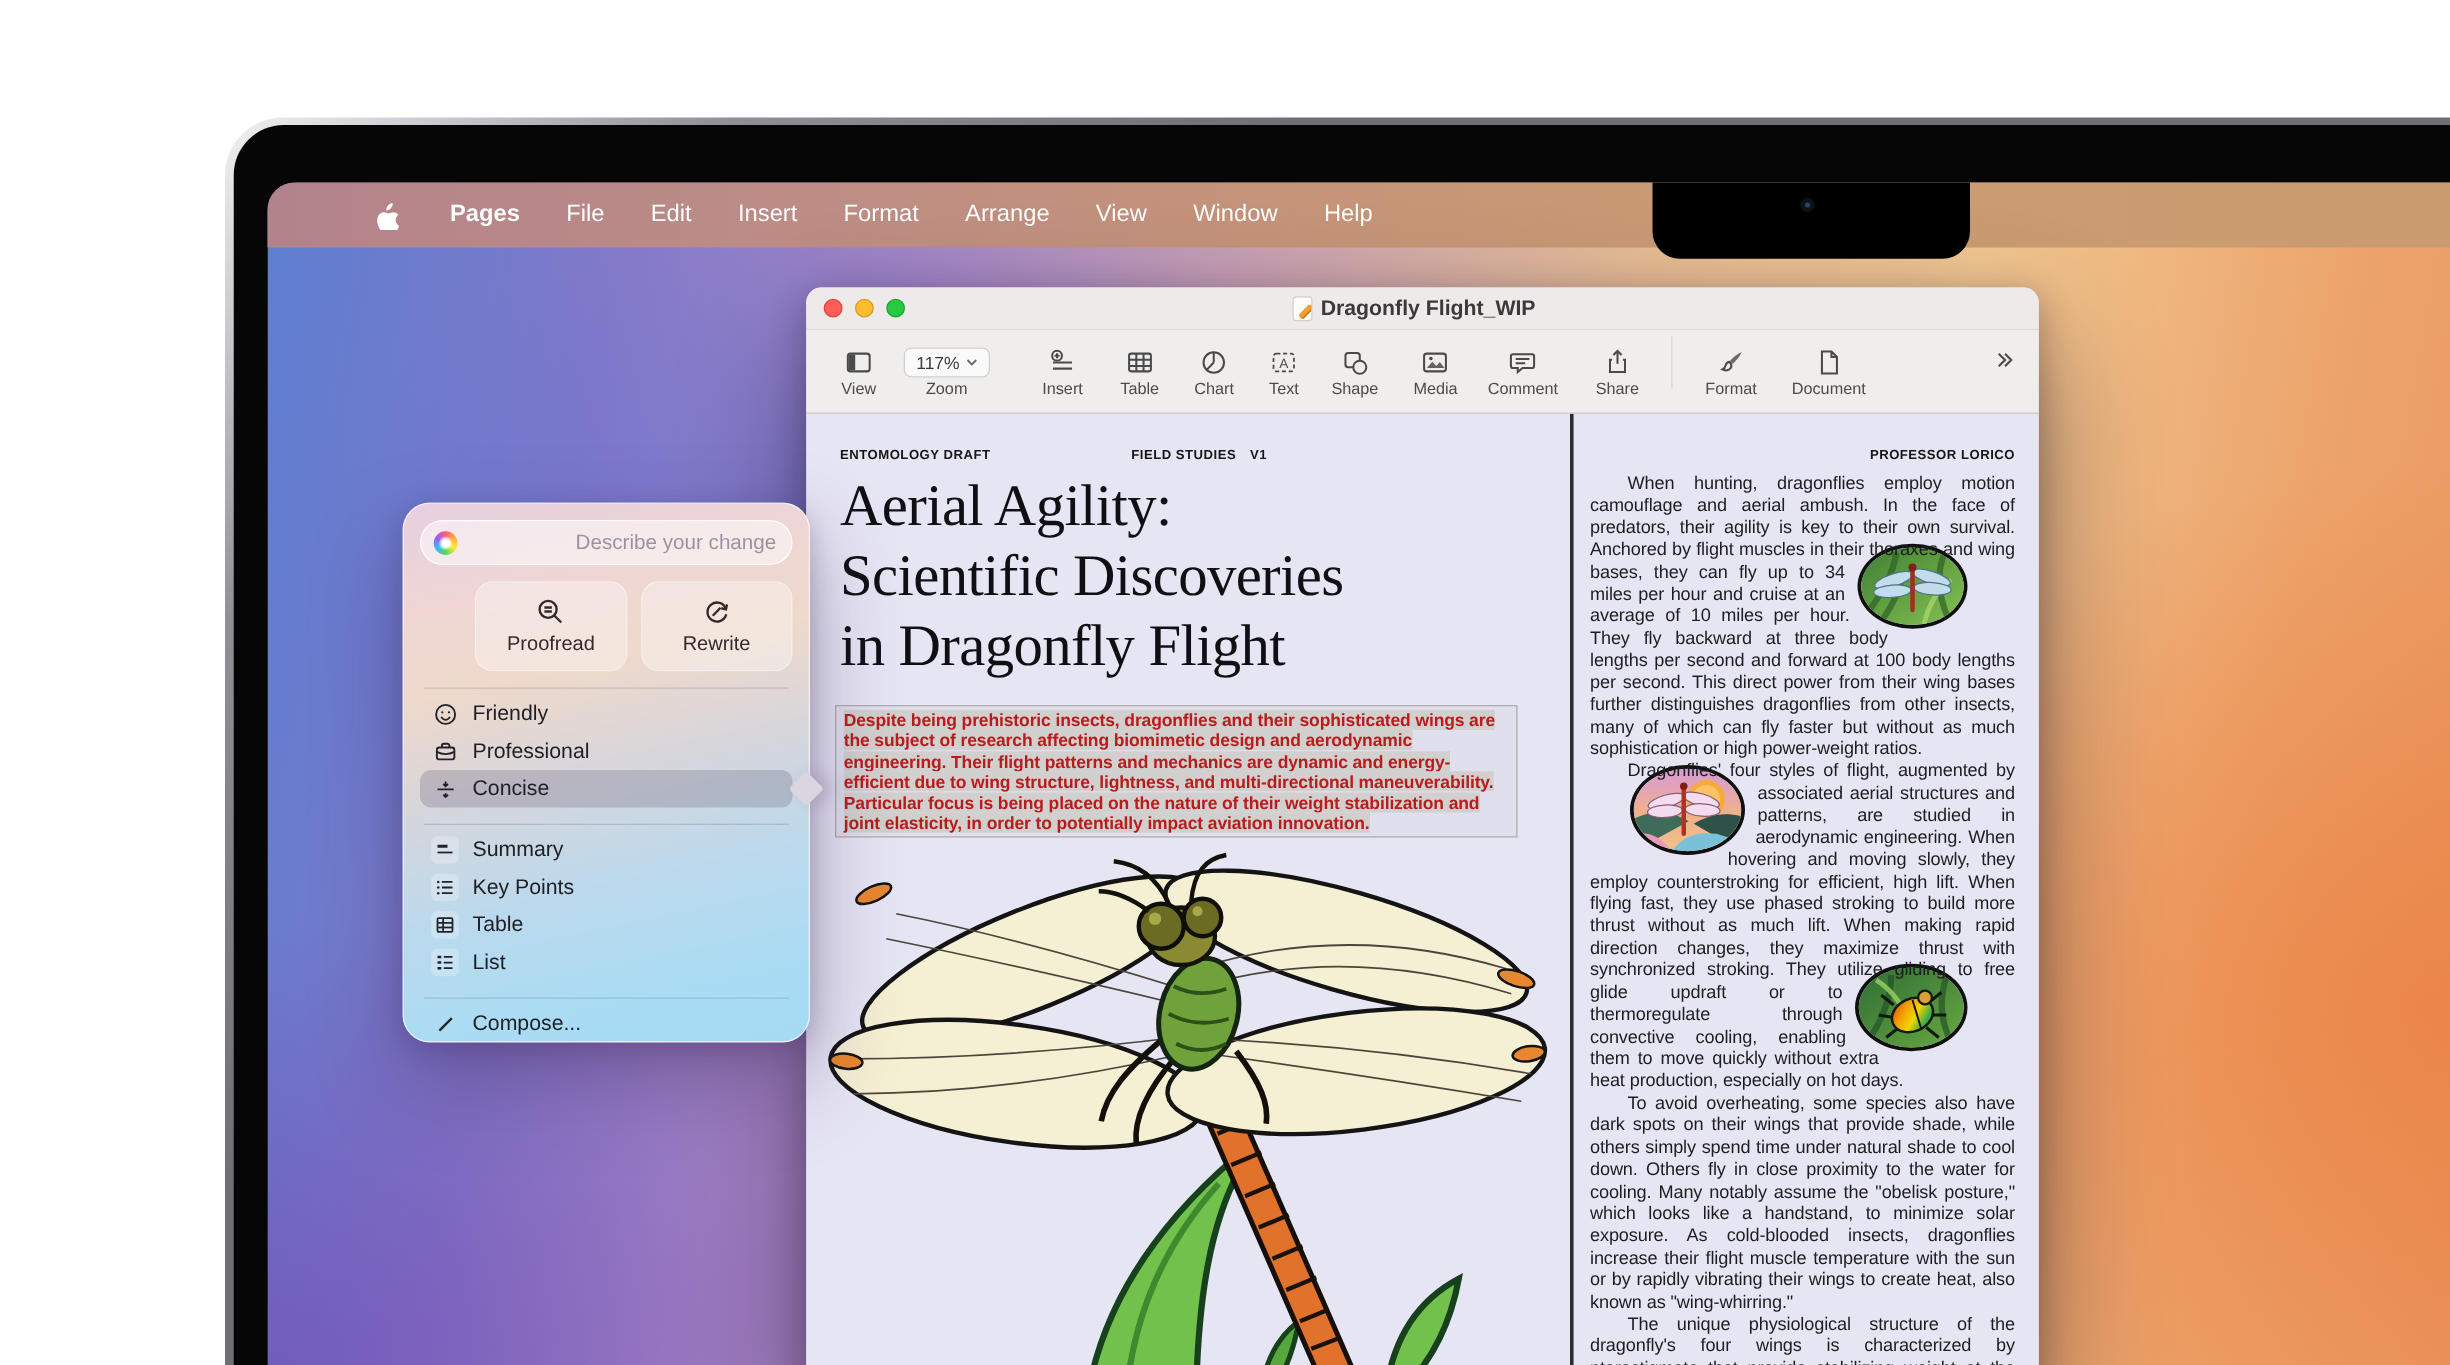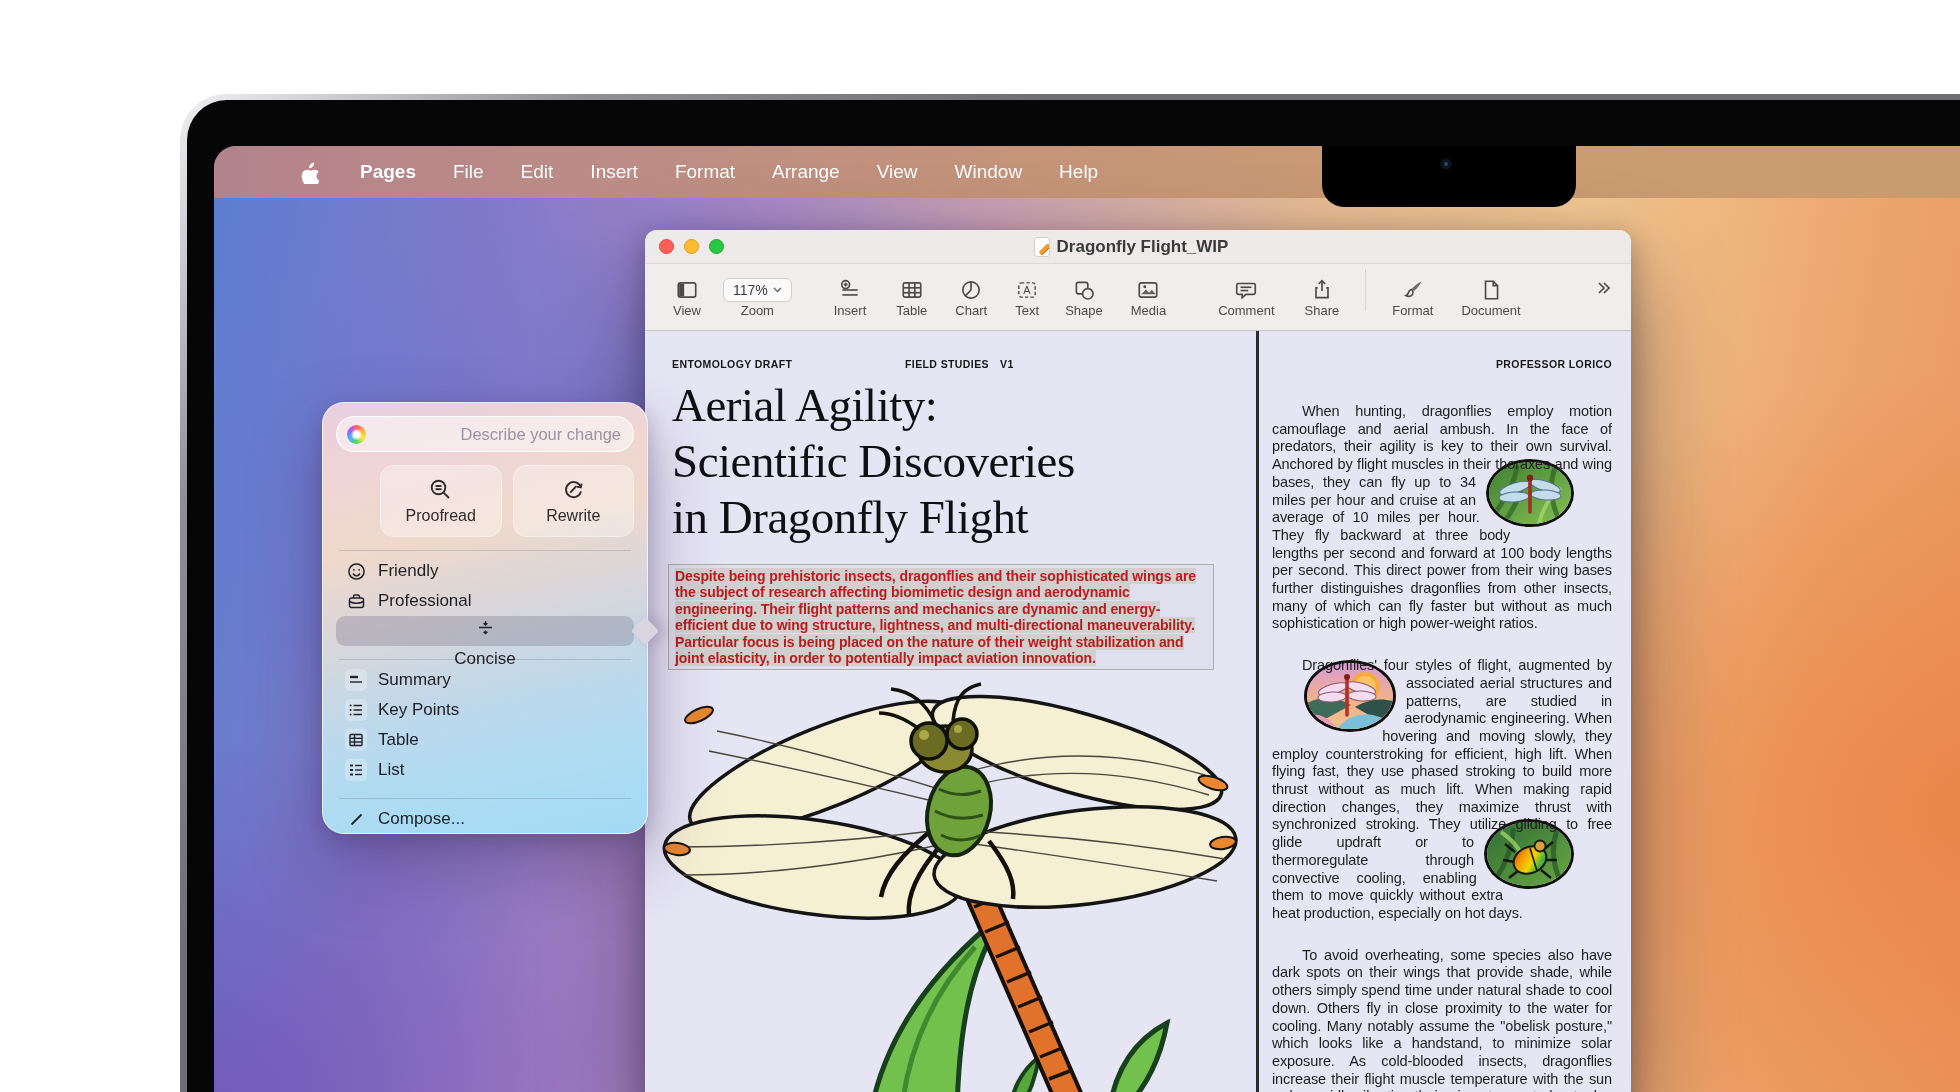--- a/index.html
+++ b/index.html
@@ -87,21 +87,21 @@
   .intro-text { font-size:14px; font-weight:600; line-height:16.4px; color:#b91c1c;
     letter-spacing:-.1px; }
   .intro-text span { background:#d1d0ce; }
 
   .illustration { position:absolute; left:12px; top:348px; }
 
   
   .col-text { position:absolute; left:13px; top:48px; width:340px;
     font-size:14.5px; font-weight:500; line-height:17.7px; color:#1d1d1f;
     text-align:justify; letter-spacing:-.1px; }
-  .col-text p { text-indent:30px;margin-top:24px; }
+  .col-text p { text-indent:30px; }
   .oval { border:3px solid #101010; border-radius:50%; overflow:hidden; display:block; }
   .oval svg { display:block; }
   .fr { float:right; shape-outside:ellipse(52% 52% at 50% 50%); margin:3px 38px 3px 10px; }
   .fl { float:left;  shape-outside:ellipse(52% 52% at 50% 50%); margin:3px 10px 3px 32px; }
 
   
   .wt { position:absolute; left:322px; top:402px; width:326px; height:432px;
     border-radius:22px; padding:13px;
     background:linear-gradient(168deg,#e7cfe0 0%,#efd6d4 18%,#eeD9cb 32%,#d9d6da 48%,#bcd9ec 68%,#a9dcf4 88%,#a5daf4 100%);
     border:1px solid rgba(255,255,255,.65);
@@ -117,21 +117,21 @@
     background:conic-gradient(#ff5f6d,#ffb339,#ffe93e,#59d657,#3db7ff,#9a5cff,#ff5f6d); }
   .ai-glyph:after { content:""; position:absolute; left:4px; top:4px; width:11px; height:11px;
     border-radius:50%; background:radial-gradient(circle,#fff 35%, rgba(255,255,255,.1) 75%); }
   .wt-actions { display:flex; gap:11px; margin-top:13px;padding-left:44px; }
   .wt-btn { flex:1; height:72px; border-radius:14px; background:rgba(255,255,255,.34);
     border:1px solid rgba(255,255,255,.35); display:flex; flex-direction:column;
     align-items:center; justify-content:center; gap:6px; color:#32292b; font-size:16px; }
   .wt-div { height:1px; background:rgba(60,60,90,.18); margin:13px 3px 5px 3px; }
   .wt-row { height:30px; display:flex; align-items:center; gap:11px; padding:0 9px;
     font-size:17px; color:#1e1e24; border-radius:9px; }
-  .wt-row.selected { background:rgba(104,96,122,.28);flex-direction:column; }
+  .wt-row.selected { background:rgba(104,96,122,.28); }
   .chip { width:22px; height:22px; border-radius:5px; background:rgba(255,255,255,.26);
     display:flex; align-items:center; justify-content:center; flex:none; }
   .chip.bare { background:transparent; }
 </style>
 </head>
 <body>
 
 <div class="laptop-frame"></div>
 <div class="laptop-bezel"></div>
 <div class="screen-wall"></div>
@@ -230,21 +230,21 @@
       <span class="tb-label">Shape</span>
     </div>
     <div class="tb-item" style="margin-left:28px">
       <svg width="24" height="24" viewBox="0 0 22 22" fill="none" stroke="#4a4a4a" stroke-width="1.5">
           <rect x="3" y="4.5" width="16" height="13" rx="2"></rect>
           <path d="M5 15l4-4.5 3 3 2.5-2.8 3.5 4.3" fill="#4a4a4a" stroke="none" opacity=".85"></path>
           <circle cx="8" cy="8" r="1.3" fill="#4a4a4a" stroke="none"></circle>
         </svg>
       <span class="tb-label">Media</span>
     </div>
-    <div class="tb-item" style="margin-left:52px">
+    <div class="tb-item" style="margin-left:24px">
       <svg width="24" height="24" viewBox="0 0 22 22" fill="none" stroke="#4a4a4a" stroke-width="1.5">
           <path d="M4 5h14a1.5 1.5 0 0 1 1.5 1.5v7A1.5 1.5 0 0 1 18 15h-7l-3.5 3v-3H4a1.5 1.5 0 0 1-1.5-1.5v-7A1.5 1.5 0 0 1 4 5z"></path>
           <line x1="6" y1="8.5" x2="16" y2="8.5"></line>
           <line x1="6" y1="11.5" x2="13" y2="11.5"></line>
         </svg>
       <span class="tb-label">Comment</span>
     </div>
     <div class="tb-item" style="margin-left:30px">
       <svg width="24" height="24" viewBox="0 0 22 22" fill="none" stroke="#4a4a4a" stroke-width="1.5">
           <path d="M7 9H5.5v9h11V9H15"></path>

